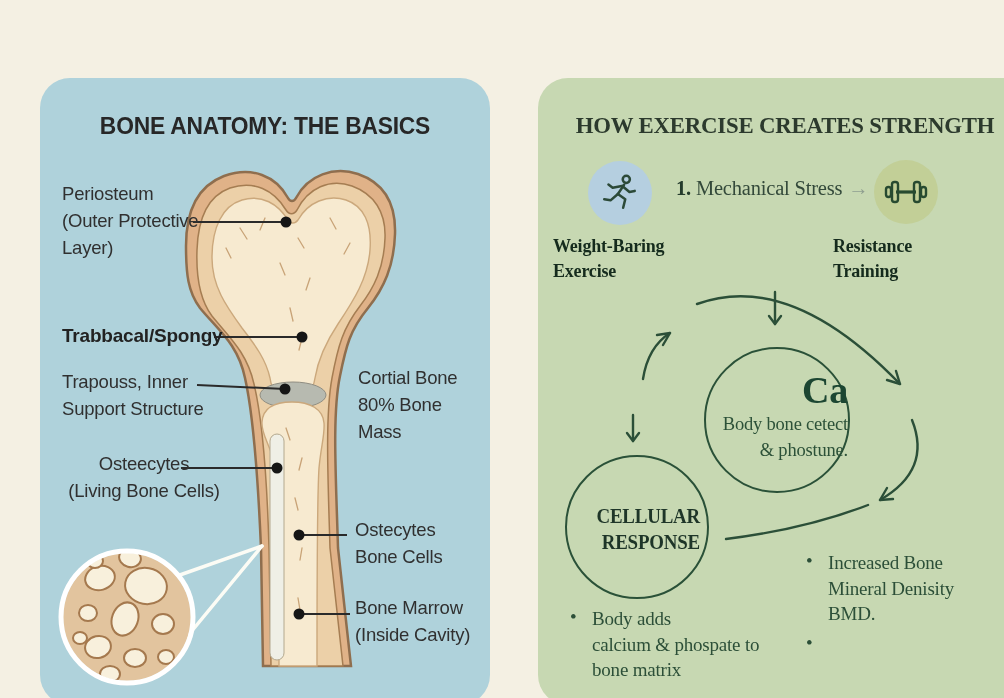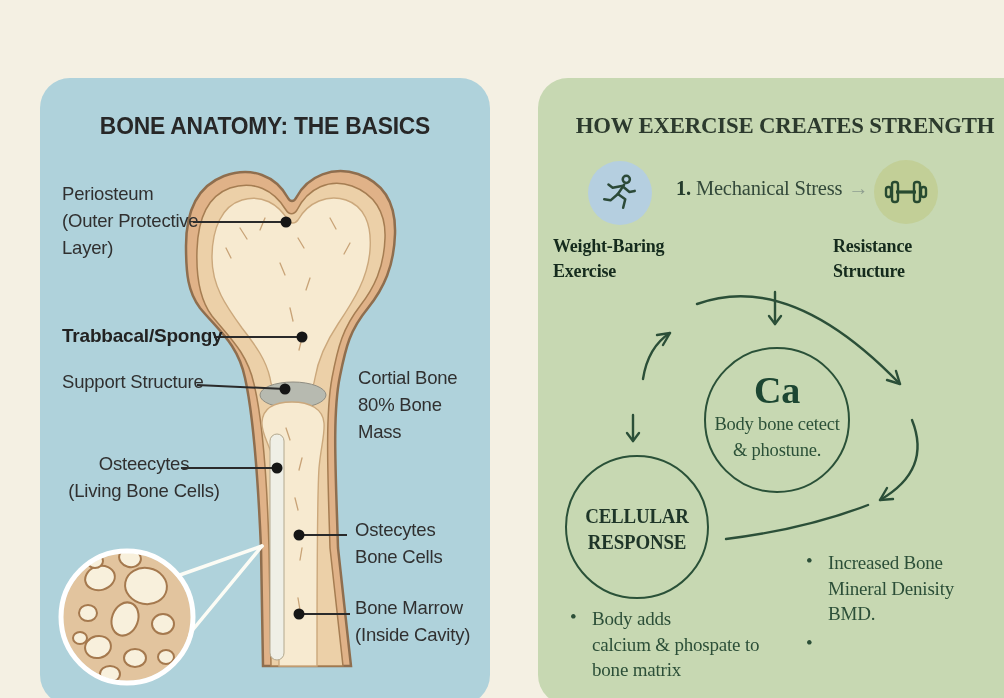--- a/index.html
+++ b/index.html
@@ -62,21 +62,21 @@
 
   .icon-caption {
     position:absolute; top:156px; width:150px; text-align:left;
     font-weight:bold; font-size:18px; line-height:25px; color:#152b1d;
   }
   .cap-weight { left:15px; }
   .cap-resist { left:295px; }
 
   .cycle-circle {
     position:absolute; border:2.5px solid #2a5138; border-radius:50%;
-    text-align:center; color:#2c5138;
+    text-align:right; color:#2c5138;
   }
   .circle-ca { left:166px; top:269px; width:146px; height:146px; padding-top:20px; }
   .circle-ca .symbol { font-size:38px; font-weight:bold; color:#1c4632; line-height:42px; }
   .circle-ca .cap-line { font-size:18.5px; line-height:26px; }
   .circle-cell { left:27px; top:377px; width:144px; height:144px; padding-top:46px; }
   .circle-cell .cap-line {
     font-size:21px; font-weight:bold; color:#1e3528; line-height:26px;
     transform:scaleX(0.9); transform-origin:center;
   }
 
@@ -188,20 +188,21 @@
 
   <div class="bone-label lbl-periosteum">
     <div>Periosteum</div>
     <div>(Outer Protective</div>
     <div>Layer)</div>
   </div>
   <div class="bone-label bold lbl-trabecular">
     <div>Trabbacal/Spongy</div>
   </div>
   <div class="bone-label lbl-trapouss">
+    <div>Trapouss, Inner</div>
     <div>Support Structure</div>
   </div>
   <div class="bone-label lbl-osteocytes">
     <div>Osteecytes</div>
     <div>(Living Bone Cells)</div>
   </div>
   <div class="bone-label lbl-cortical">
     <div>Cortial Bone</div>
     <div>80% Bone Mass</div>
   </div>
@@ -242,21 +243,21 @@
       <rect x="38" y="10" width="5" height="10" rx="2.5"></rect>
     </svg>
   </div>
 
   <div class="icon-caption cap-weight">
     <div>Weight-Baring</div>
     <div>Exercise</div>
   </div>
   <div class="icon-caption cap-resist">
     <div>Resistance</div>
-    <div>Structure</div>
+    <div>Training</div>
   </div>
 
   <svg class="overlay" viewBox="0 0 447 627" fill="none" stroke="#2b4f38" stroke-width="2.4" stroke-linecap="round" stroke-linejoin="round">
     <path d="M 159 226 Q 252 192 362 306"></path>
     <polyline points="349,302 362,306 358,293"></polyline>
     <path d="M 237 214 L 237 246"></path>
     <polyline points="231,238 237,246 243,238"></polyline>
     <path d="M 105 301 Q 110 269 132 255"></path>
     <polyline points="125,267 132,255 119,257"></polyline>
     <path d="M 95 337 L 95 363"></path>

